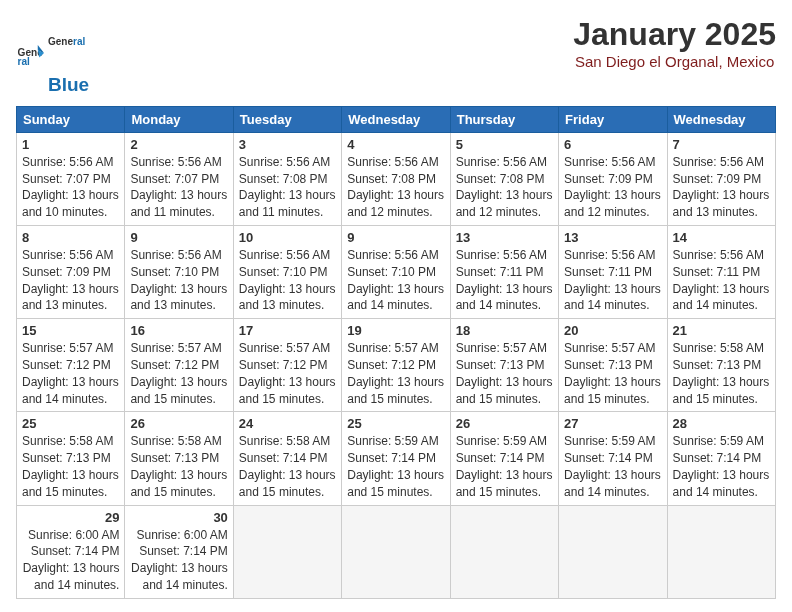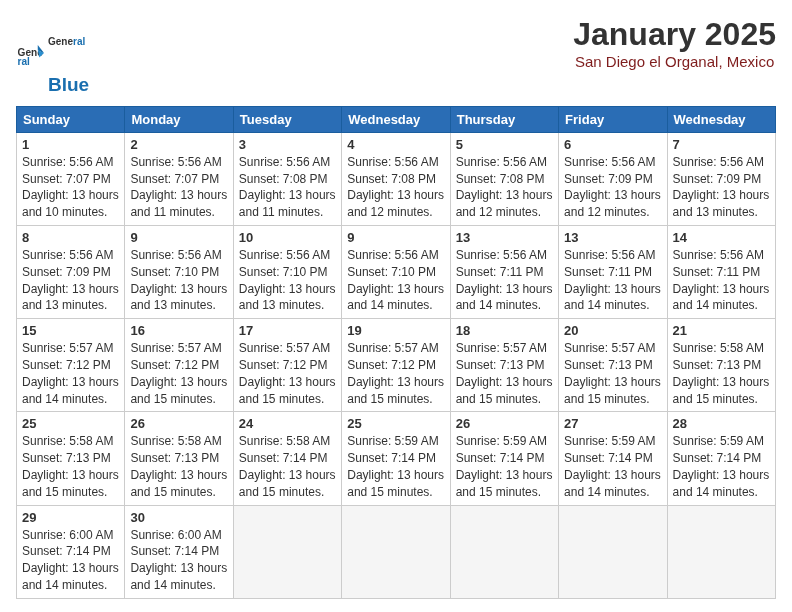--- a/index.html
+++ b/index.html
@@ -70,20 +70,21 @@
       display: block;
       margin-bottom: 2px;
     }
     .day-info {
       font-size: 12px;
       line-height: 1.4;
       color: #333;
     }
     .last-row td {
       height: 70px;
+      text-align: right;
     }
   </style>
 </head>
 <body>
 
 <div class="header-section">
   <div class="logo">
     <svg class="logo-icon" viewBox="0 0 36 36">
       <text x="2" y="18" font-size="13" font-weight="bold" fill="#333" font-family="Arial">Gene</text>
       <text x="2" y="30" font-size="13" font-weight="bold" fill="#1a6faf" font-family="Arial">ral</text>

